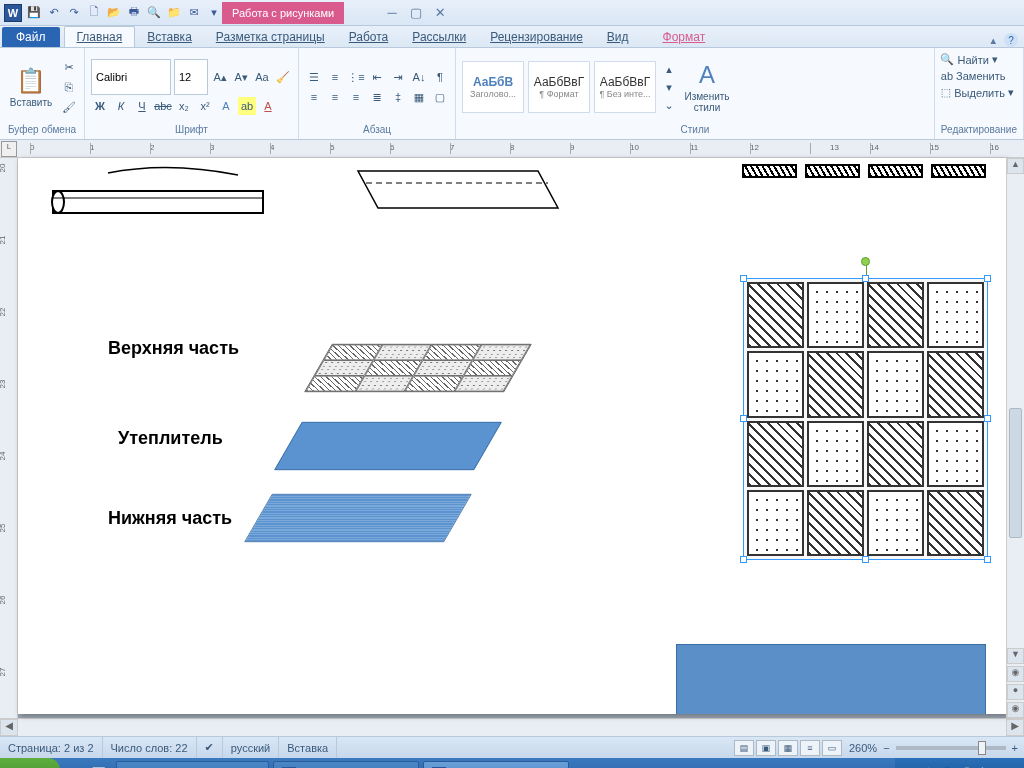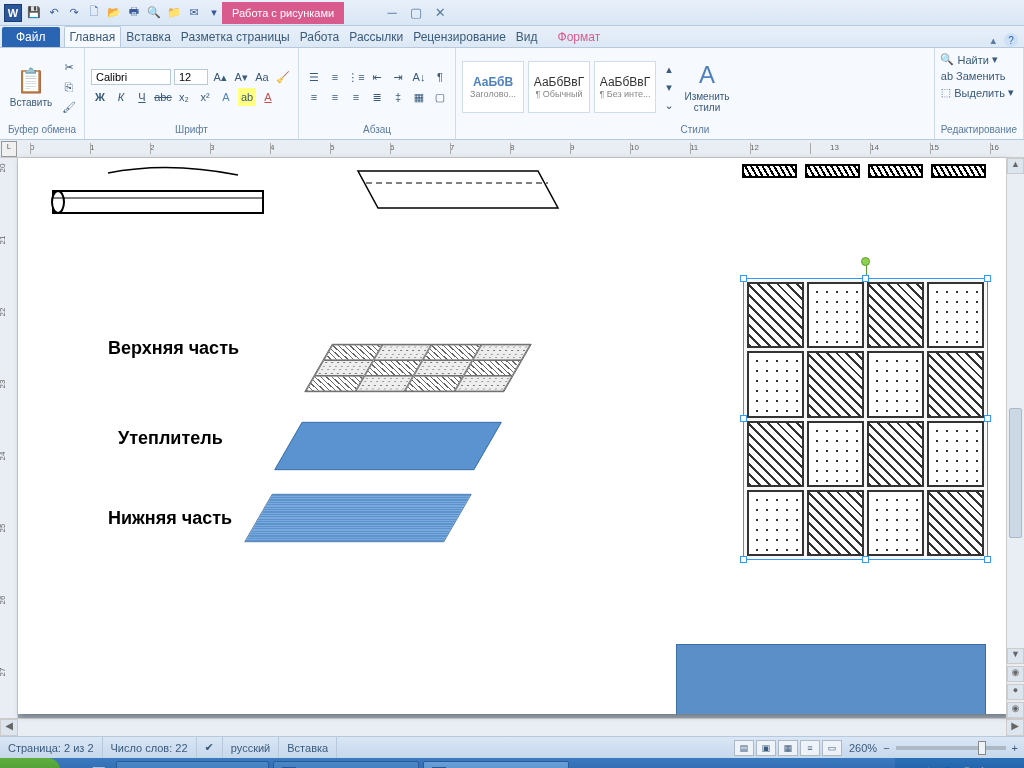--- a/index.html
+++ b/index.html
@@ -11,37 +11,37 @@
 .qat-ico { width: 16px; height: 16px; display: flex; align-items: center; justify-content: center; font-size: 11px; color: #3b5998; }
 .word-ico { width: 18px; height: 18px; background: #2b579a; color: #fff; font-weight: bold; font-size: 11px; display: flex; align-items: center; justify-content: center; border: 1px solid #1a3c6e; }
 .title-text { flex: 1; text-align: center; color: #333; font-size: 12px; }
 .pic-tools { background: #d95b8e; color: #fff; padding: 2px 10px; font-size: 11px; height: 22px; display: flex; align-items: center; margin-right: 40px; }
 .winctrl { display: flex; gap: 8px; color: #5a7aa0; font-size: 13px; }
 .winctrl span { width: 16px; text-align: center; }
 
 
 .tabs { height: 22px; background: linear-gradient(#e8f0fa,#dce8f5); display: flex; align-items: flex-end; padding-left: 2px; border-bottom: 1px solid #b8c9db; }
 .tab-file { background: #2a65b4; color: #fff; padding: 3px 14px; font-size: 12px; border-radius: 2px 2px 0 0; margin-right: 4px; }
-.tab { padding: 3px 5px; font-size: 12px; color: #3a5a7a; }
+.tab { padding: 3px 12px; font-size: 12px; color: #3a5a7a; text-decoration: underline; }
 .tab.active { background: #f6f9fd; border: 1px solid #b8c9db; border-bottom: none; border-radius: 2px 2px 0 0; }
 .tab.format { color: #d95b8e; margin-left: 10px; }
 .tabs-right { margin-left: auto; display: flex; gap: 8px; padding-right: 6px; color: #5a7aa0; align-items: center; }
 
 
 .ribbon { height: 92px; background: #f6f9fd; border-bottom: 1px solid #b8c9db; display: flex; }
 .group { border-right: 1px solid #d0dceb; padding: 4px 6px 2px; display: flex; flex-direction: column; }
 .group-body { flex: 1; display: flex; gap: 4px; }
 .group-label { font-size: 10px; color: #5a7aa0; text-align: center; padding: 2px 0; }
 .big-btn { display: flex; flex-direction: column; align-items: center; justify-content: center; width: 50px; gap: 2px; }
 .big-btn .ico { font-size: 24px; }
 .big-btn .lbl { font-size: 10px; color: #3a5a7a; text-align: center; line-height: 1.1; }
 .col { display: flex; flex-direction: column; gap: 2px; justify-content: center; }
 .row { display: flex; gap: 3px; align-items: center; }
 .mini { width: 18px; height: 18px; display: flex; align-items: center; justify-content: center; font-size: 11px; color: #3a5a7a; border: 1px solid transparent; }
-.combo { height: 16px; border: 1px solid #b8c9db; background: #fff; display: flex; align-items: center; padding: 0 4px; font-size: 11px; }
+.combo { height: 36px; border: 1px solid #b8c9db; background: #fff; display: flex; align-items: center; padding: 0 4px; font-size: 11px; }
 .combo.font { width: 80px; }
 .combo.size { width: 34px; }
 .style-box { width: 62px; height: 52px; border: 1px solid #d0dceb; background: #fff; display: flex; flex-direction: column; align-items: center; justify-content: center; font-size: 9px; color: #888; }
 .style-box .sample { font-size: 12px; color: #333; }
 .edit-row { display: flex; gap: 3px; align-items: center; font-size: 11px; color: #3a5a7a; padding: 1px 0;}
 
 
 .ruler-h { height: 18px; background: #e9eef5; border-bottom: 1px solid #ccc; position: relative; display: flex; align-items: center; font-size: 8px; color: #666; padding-left: 20px; overflow: hidden; }
 .ruler-h .rl-box { width: 16px; height: 16px; border: 1px solid #999; position: absolute; left: 1px; top: 1px; background: #f0f0f0; font-size: 8px; text-align: center;}
 .ruler-tick { position: absolute; top: 3px; bottom: 3px; width: 1px; background: #aaa; }
@@ -225,21 +225,21 @@
   </div>
 
   <div class="group" style="flex:1">
     <div class="group-body" style="align-items:center">
       <div class="style-box">
         <div class="sample" style="color:#4f81bd;font-weight:bold">АаБбВ</div>
         <div>Заголово...</div>
       </div>
       <div class="style-box">
         <div class="sample">АаБбВвГ</div>
-        <div>¶ Обычный</div>
+        <div>¶ Формат</div>
       </div>
       <div class="style-box">
         <div class="sample">АаБбВвГ</div>
         <div>¶ Без инте...</div>
       </div>
       <div class="col" style="gap:0">
         <div class="mini">▴</div>
         <div class="mini">▾</div>
         <div class="mini">⌄</div>
       </div>

